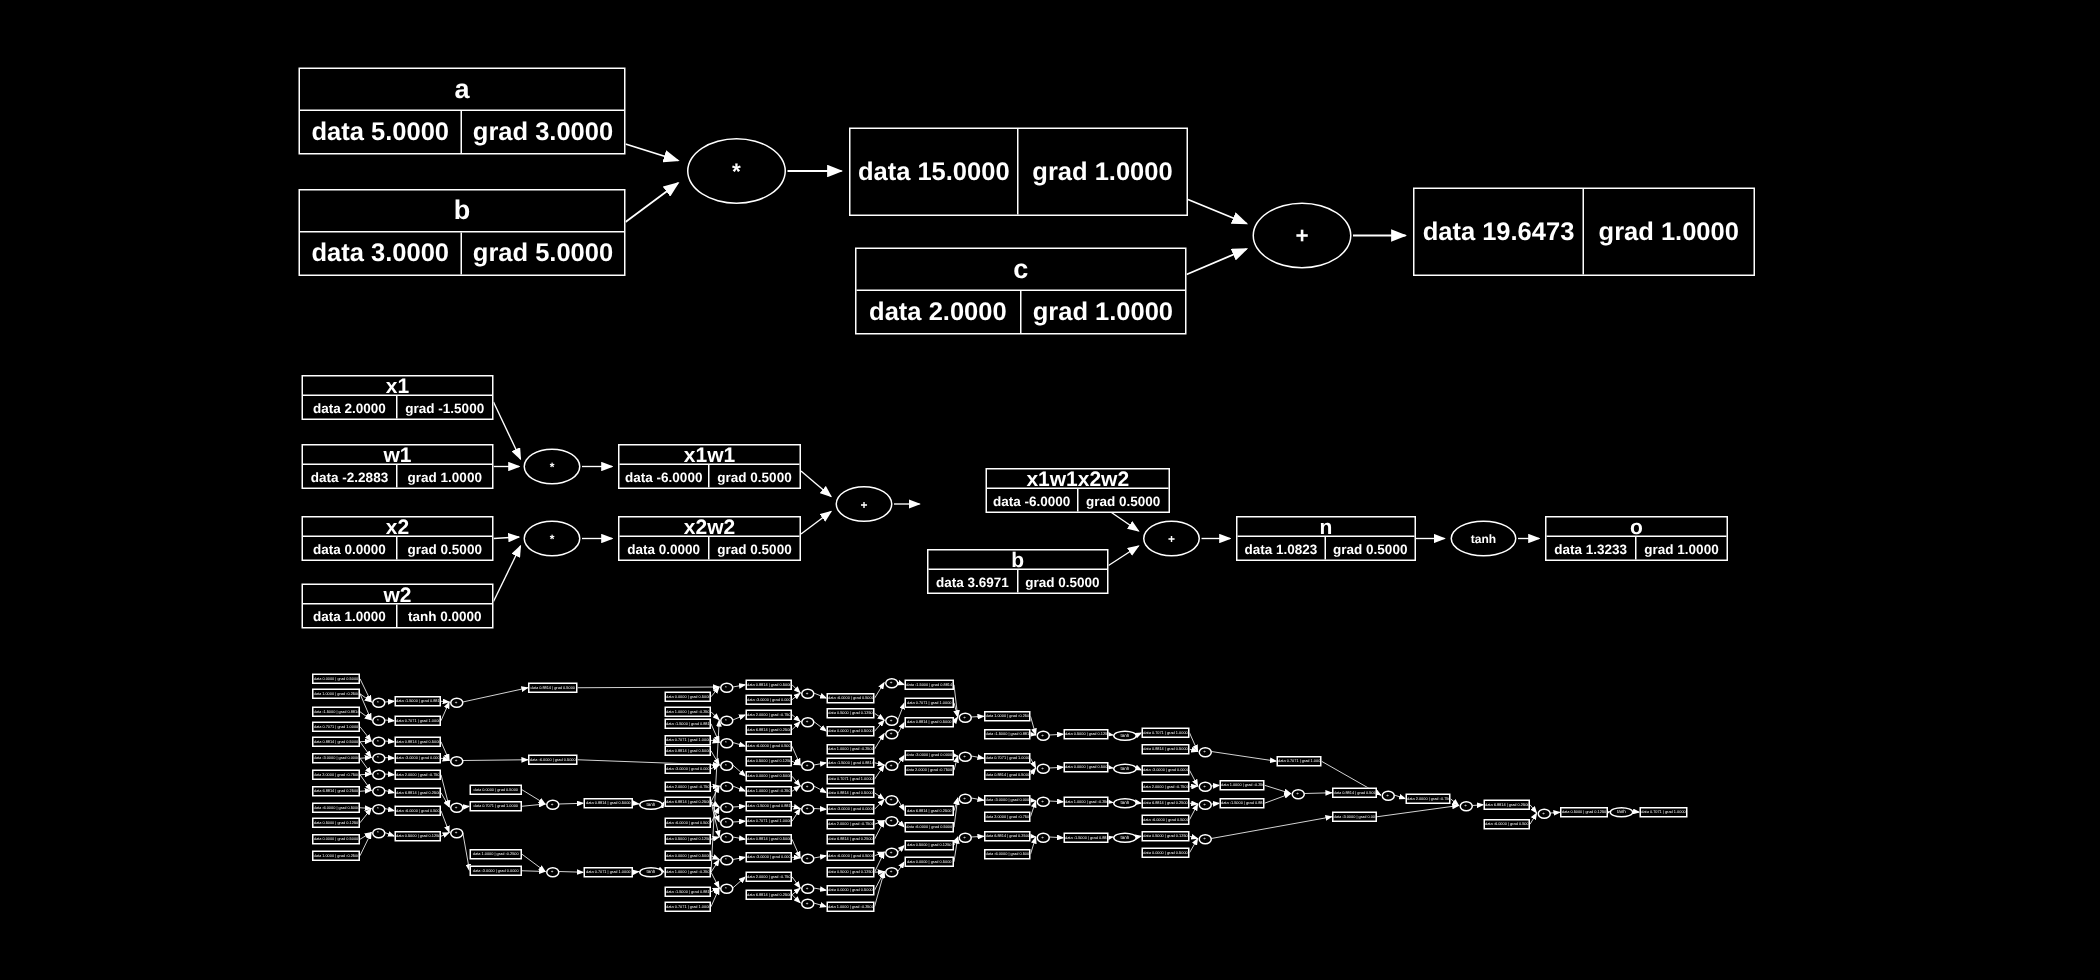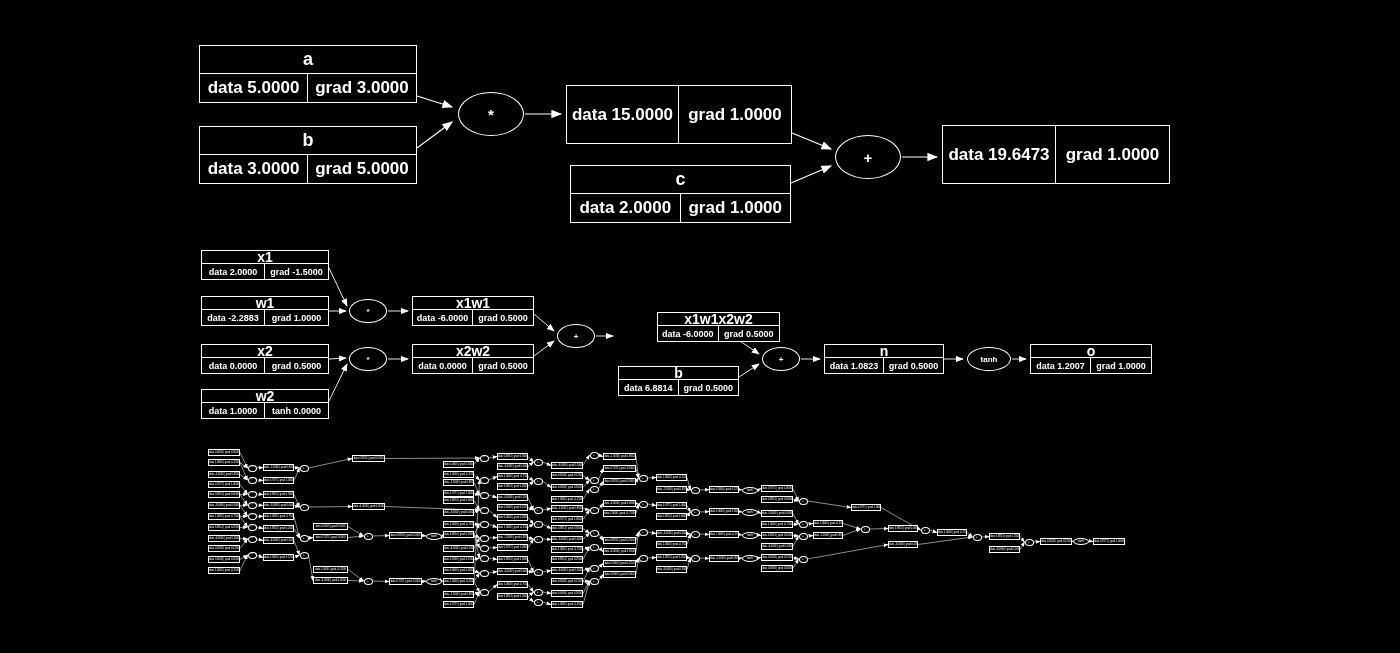--- a/index.html
+++ b/index.html
@@ -160,35 +160,35 @@
       <div class="vnode" style="left: 617px; top: 312px; width: 123px; height: 30px; margin-left: 40px;">
         <div class="vtitle">x1w1x2w2</div>
         <div class="vrow">
           <span class="vcell vdata">data -6.0000</span>
           <span class="vcell vgrad">grad 0.5000</span>
         </div>
       </div>
       <div class="vnode" style="left: 618px; top: 366px; width: 121px; height: 30px;">
         <div class="vtitle">b</div>
         <div class="vrow">
-          <span class="vcell vdata">data 6.8814</span>
+          <span class="vcell vdata">data 3.6971</span>
           <span class="vcell vgrad">grad 0.5000</span>
         </div>
       </div>
       <div class="vnode" style="left: 824px; top: 344px; width: 120px; height: 30px;">
         <div class="vtitle">n</div>
         <div class="vrow">
           <span class="vcell vdata">data 1.0823</span>
           <span class="vcell vgrad">grad 0.5000</span>
         </div>
       </div>
       <div class="vnode" style="left: 1030px; top: 344px; width: 122px; height: 30px;">
         <div class="vtitle">o</div>
         <div class="vrow">
-          <span class="vcell vdata">data 1.2007</span>
+          <span class="vcell vdata">data 1.3233</span>
           <span class="vcell vgrad">grad 1.0000</span>
         </div>
       </div>
       <div class="opnode" style="left: 349px; top: 299px; width: 38px; height: 24px;">*</div>
       <div class="opnode" style="left: 349px; top: 347px; width: 38px; height: 24px;">*</div>
       <div class="opnode" style="left: 557px; top: 324px; width: 38px; height: 24px;">+</div>
       <div class="opnode" style="left: 762px; top: 347px; width: 38px; height: 24px;">+</div>
       <div class="opnode" style="left: 967px; top: 347px; width: 44px; height: 24px;">tanh</div>
     </div>
   <div class="graph g-bot" id="g-bot">

